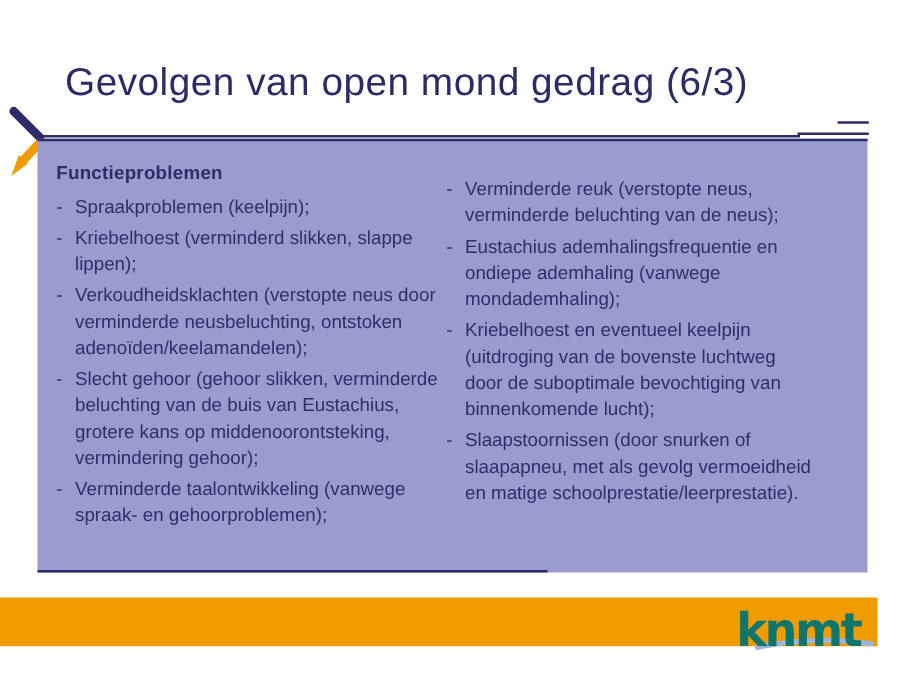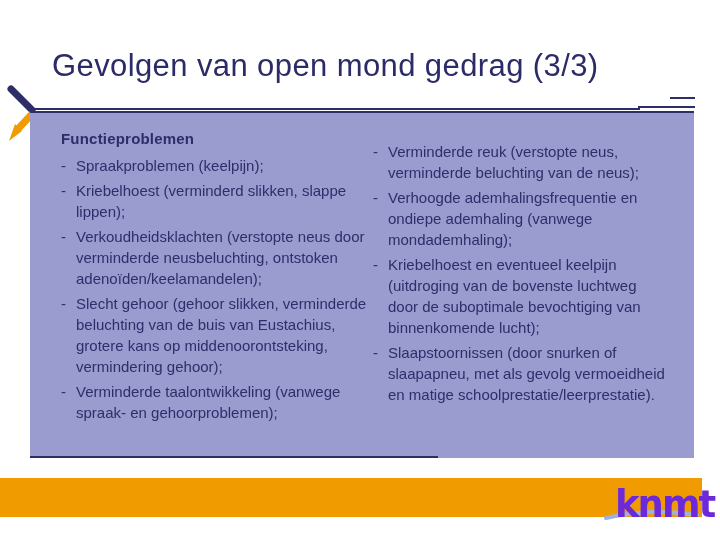--- a/index.html
+++ b/index.html
@@ -22,47 +22,47 @@
   
   .rule{position:absolute;background:#2d2d68;height:2px;}
   .rule-main{left:30px;top:108px;width:610px;}
   .rule-step{left:638px;top:106px;width:57px;}
   .rule-step2{left:670px;top:97px;width:25px;}
 
   
   .panel{
     position:absolute;left:30px;top:111px;width:664px;height:347px;
     background:#9a9bce;border-top:2px solid #2d2d68;box-sizing:border-box;
-    display:flex;padding:15px 8px 0 15px;justify-content:center;
+    display:flex;padding:15px 8px 0 15px;
   }
   .panel-bottom-line{position:absolute;left:30px;top:456px;width:408px;height:2px;background:#2d2d68;}
 
   .col{color:#2e2e6a;font-size:15px;line-height:21px;}
   .col-left{width:312px;}
   .col-right{width:297px;padding-top:13px;}
   .heading{font-weight:700;color:#2d2d68;margin-bottom:6px;letter-spacing:0.2px;}
   .bullet{display:flex;margin-bottom:4px;}
   .dash{width:15px;flex:0 0 15px;}
   .btext{flex:1;}
 
   
   .orange-bar{position:absolute;left:0;top:478px;width:702px;height:39px;background:#f09c00;}
   .swoosh{position:absolute;left:601px;top:504px;}
   .logo{
-    position:absolute;left:615px;top:487px;
+    position:absolute;left:589px;top:487px;
     font-family:"DejaVu Sans",sans-serif;font-size:37px;font-weight:700;
-    letter-spacing:-2px;color:#6d28d9;line-height:36px;
+    letter-spacing:-2px;color:#0f766e;line-height:36px;
   }
 </style>
 </head>
 <body>
 
 <div class="slide">
 
-  <h1 class="title">Gevolgen van open mond gedrag (3/3)</h1>
+  <h1 class="title">Gevolgen van open mond gedrag (6/3)</h1>
 
   <svg class="chevron" width="40" height="62" viewBox="0 0 40 62">
     <line x1="9" y1="7" x2="30" y2="28" stroke="#2d2d68" stroke-width="7" stroke-linecap="round"></line>
     <line x1="29" y1="33" x2="15" y2="48" stroke="#f09c00" stroke-width="7" stroke-linecap="round"></line>
     <polygon points="13,42 20,49 7,59" fill="#f09c00"></polygon>
   </svg>
 
   <div class="rule rule-main"></div>
   <div class="rule rule-step"></div>
   <div class="rule rule-step2"></div>
@@ -94,21 +94,21 @@
       </div>
     </div>
 
     <div class="col col-right">
       <div class="bullet">
         <span class="dash">-</span>
         <span class="btext">Verminderde reuk (verstopte neus, verminderde beluchting van de neus);</span>
       </div>
       <div class="bullet">
         <span class="dash">-</span>
-        <span class="btext">Verhoogde ademhalingsfrequentie en ondiepe ademhaling (vanwege mondademhaling);</span>
+        <span class="btext">Eustachius ademhalingsfrequentie en ondiepe ademhaling (vanwege mondademhaling);</span>
       </div>
       <div class="bullet">
         <span class="dash">-</span>
         <span class="btext">Kriebelhoest en eventueel keelpijn (uitdroging van de bovenste luchtweg door de suboptimale bevochtiging van binnenkomende lucht);</span>
       </div>
       <div class="bullet">
         <span class="dash">-</span>
         <span class="btext">Slaapstoornissen (door snurken of slaapapneu, met als gevolg vermoeidheid en matige schoolprestatie/leerprestatie).</span>
       </div>
     </div>

